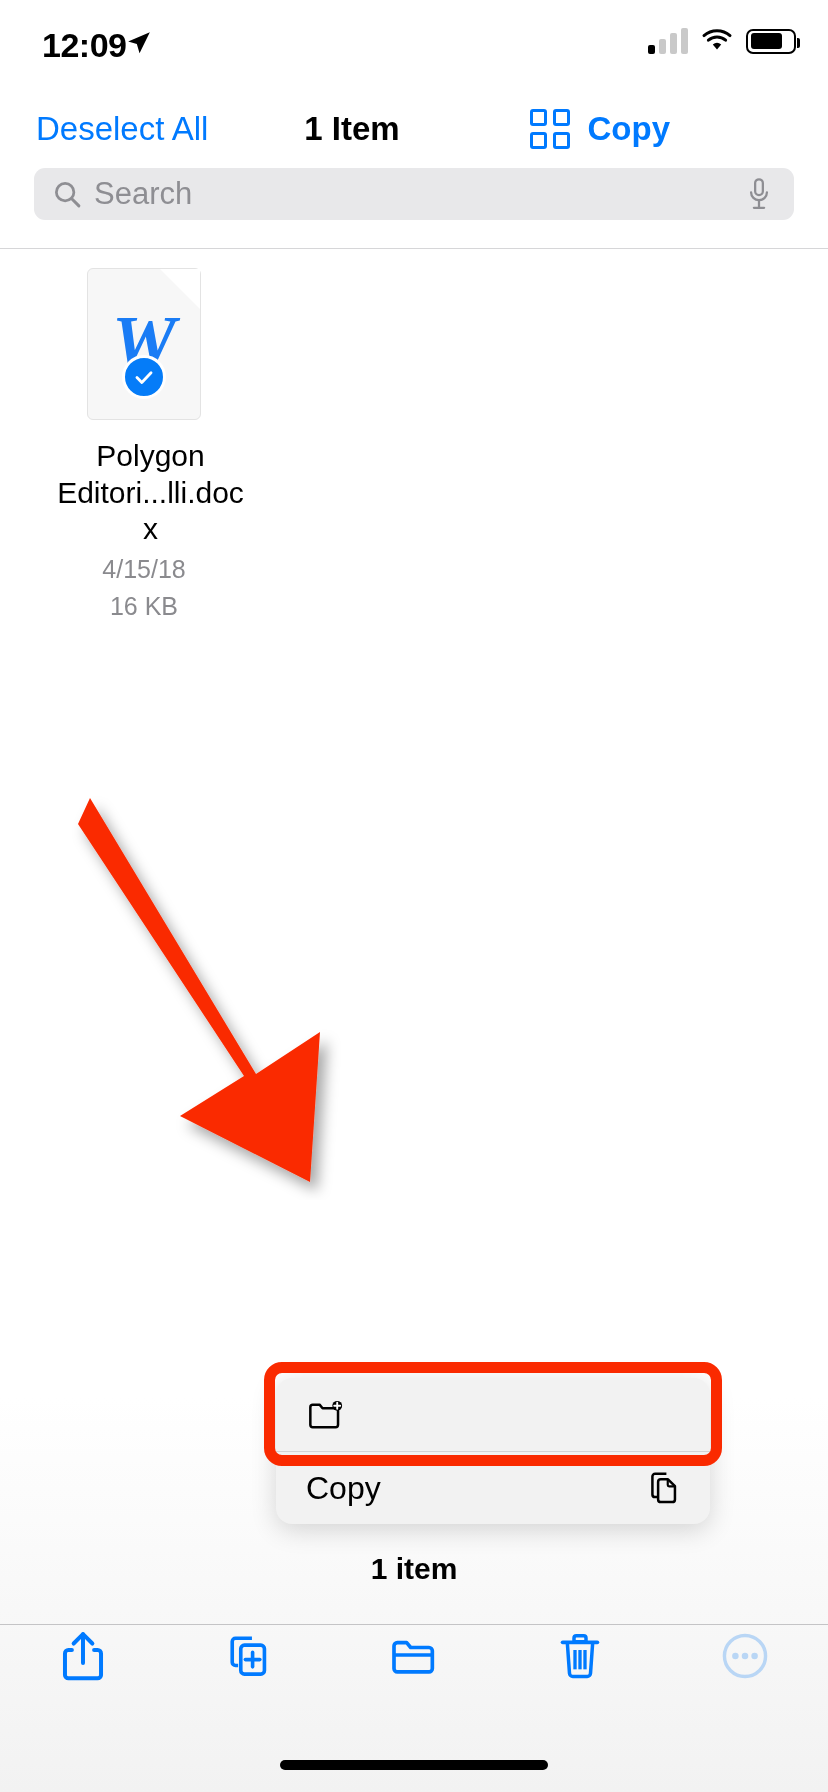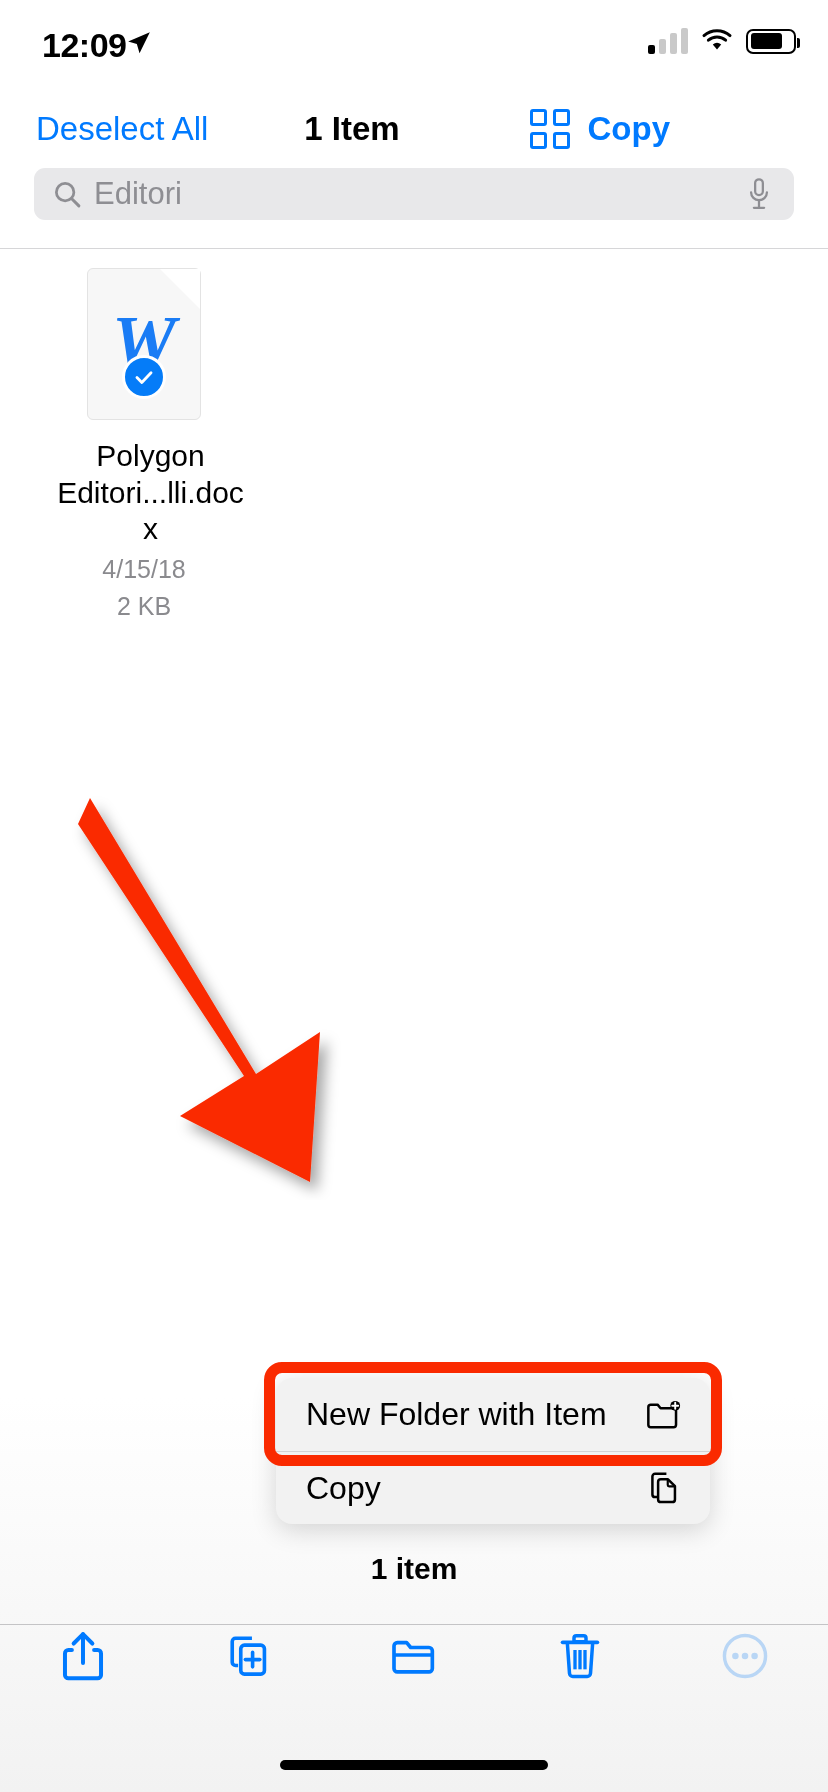--- a/index.html
+++ b/index.html
@@ -214,21 +214,21 @@
         <span></span>
     </div>
     <div id="done-button">Copy</div>
   </div>
 
   <div id="search-wrap">
     <svg id="search-icon" width="30" height="30" viewBox="0 0 24 24">
       <circle cx="10.5" cy="10.5" r="7" stroke="#8e8e93" stroke-width="2.2" fill="none"></circle>
       <line x1="15.8" y1="15.8" x2="21.5" y2="21.5" stroke="#8e8e93" stroke-width="2.4" stroke-linecap="round"></line>
     </svg>
-    <div id="search-placeholder">Editori</div>
+    <div id="search-placeholder">Search</div>
     <svg id="mic-icon" width="30" height="34" viewBox="0 0 24 30">
       <rect x="8.6" y="2" width="6.8" height="14" rx="3.4" stroke="#8e8e93" stroke-width="2" fill="none"></rect>
       <path d="M5 13.5 a7 7 0 0 0 14 0" stroke="#8e8e93" stroke-width="2" fill="none" stroke-linecap="round"></path>
       <line x1="12" y1="21" x2="12" y2="26.5" stroke="#8e8e93" stroke-width="2" stroke-linecap="round"></line>
       <line x1="7.5" y1="27.2" x2="16.5" y2="27.2" stroke="#8e8e93" stroke-width="2" stroke-linecap="round"></line>
     </svg>
   </div>
   <div id="header-divider"></div>
 
   <div id="file-grid">
@@ -240,42 +240,41 @@
           <svg width="26" height="26" viewBox="0 0 24 24">
             <path d="M5.5 12.4 L10 17 L18.5 8" stroke="#fff" stroke-width="2.6" fill="none" stroke-linecap="round" stroke-linejoin="round"></path>
           </svg>
         </div>
       </div>
       <div class="file-name">
         <span>Polygon</span><br>
         <span>Editori...lli.docx</span>
       </div>
       <div class="file-meta">4/15/18</div>
-      <div class="file-meta">2 KB</div>
+      <div class="file-meta">16 KB</div>
     </div>
   </div>
 
   <div id="item-count">1 item</div>
 
   <svg id="pointer-arrow" width="320" height="420" viewBox="0 0 320 420">
     <defs>
       <filter id="arrowshadow" x="-30%" y="-30%" width="180%" height="180%">
         <feDropShadow dx="7" dy="9" stdDeviation="7" flood-color="#000" flood-opacity="0.35"></feDropShadow>
       </filter>
     </defs>
     <g filter="url(#arrowshadow)">
       <path d="M30 18 L196 294 L260 252 L250 402 L120 336 L184 296 L18 44 Z" fill="#fa2a00"></path>
     </g>
   </svg>
 
   <div id="context-menu">
 
 
     <div class="menu-row">
-      <span class="menu-label">New Folder with Item</span>
       <span class="menu-icon">
         <svg width="38" height="38" viewBox="0 0 28 28">
           <path d="M3.2 8.2 a1.8 1.8 0 0 1 1.8 -1.8 h5 l2.2 2.6 h9.6 a1.8 1.8 0 0 1 1.8 1.8 v10.4 a1.8 1.8 0 0 1 -1.8 1.8 H5 a1.8 1.8 0 0 1 -1.8 -1.8 Z" stroke="#000" stroke-width="1.85" fill="none" stroke-linejoin="round"></path>
           <circle cx="23" cy="7.2" r="3.6" fill="#000"></circle>
           <line x1="23" y1="5" x2="23" y2="9.4" stroke="#fff" stroke-width="1.4" stroke-linecap="round"></line>
           <line x1="20.8" y1="7.2" x2="25.2" y2="7.2" stroke="#fff" stroke-width="1.4" stroke-linecap="round"></line>
         </svg>
       </span>
     </div>
 

